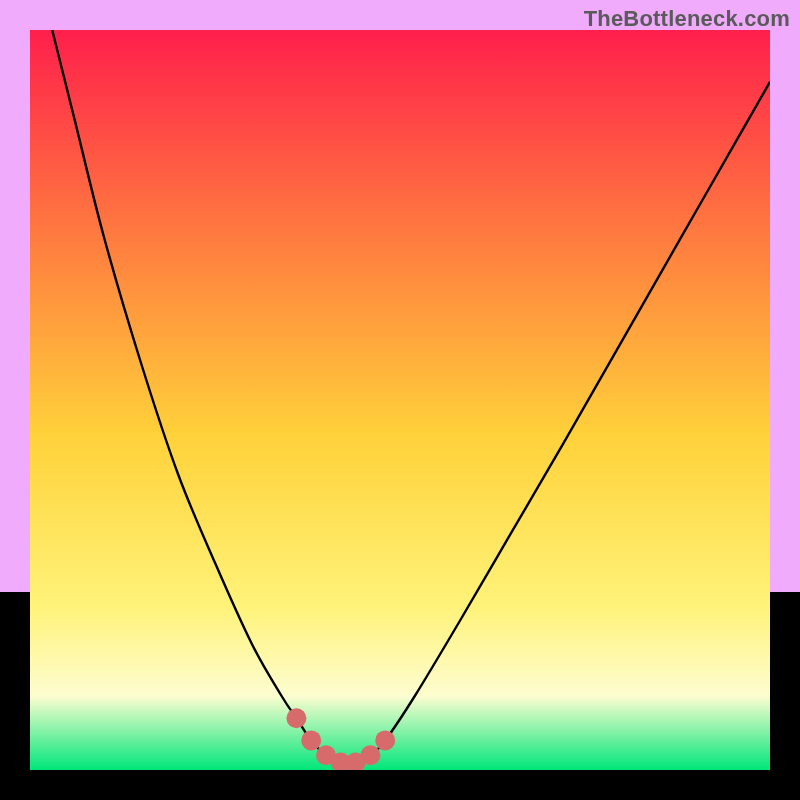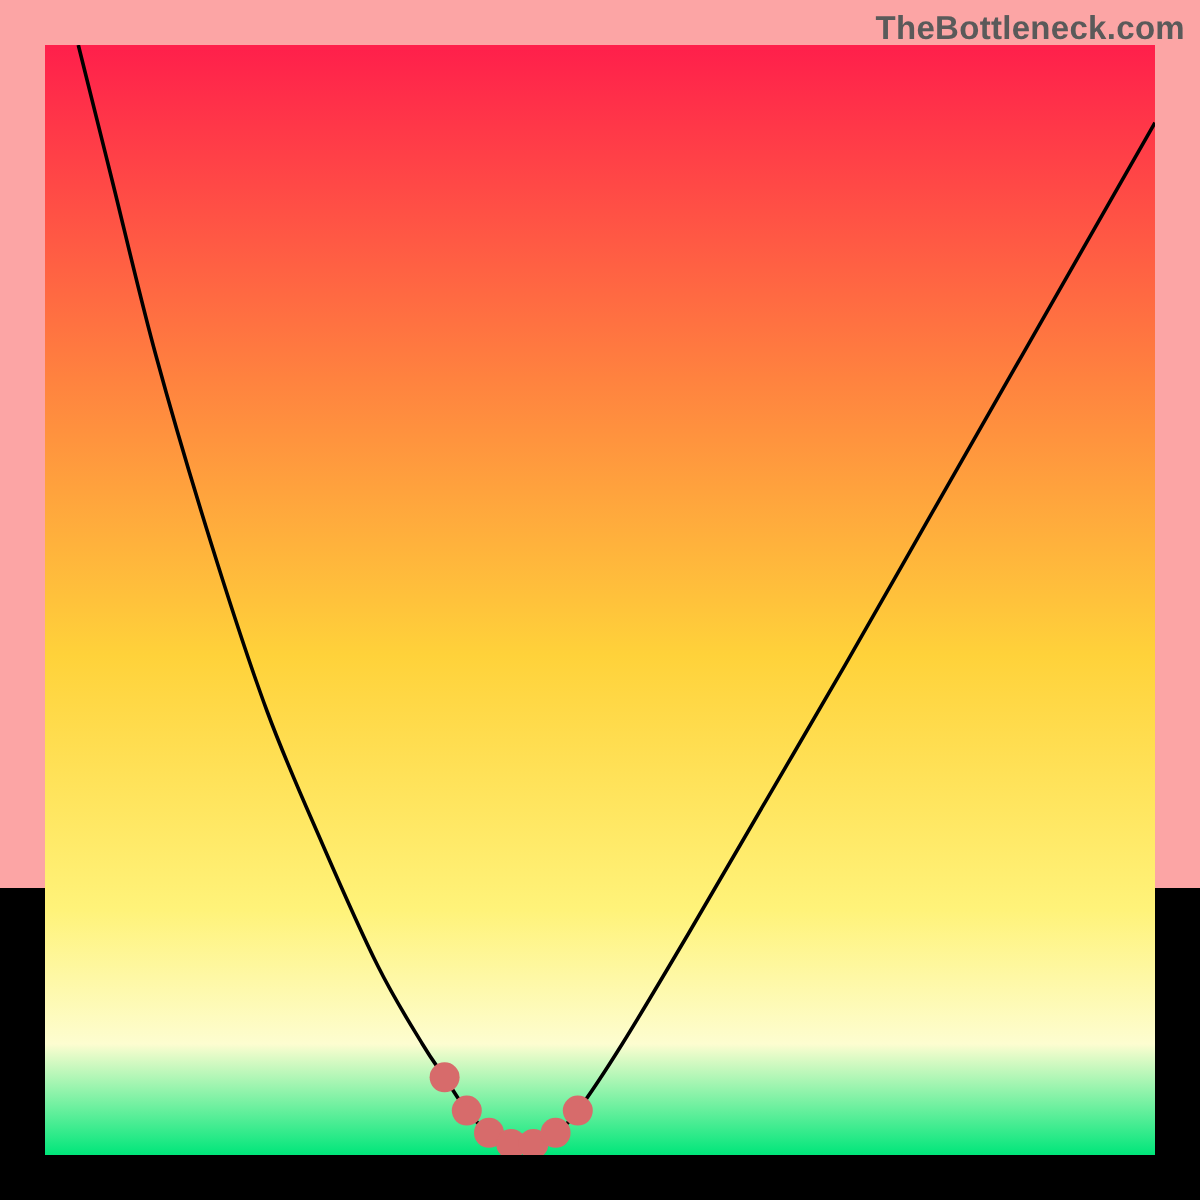--- a/index.html
+++ b/index.html
@@ -8,21 +8,21 @@
     width: 800px;
     height: 800px;
     background: #000;
     font-family: Arial, Helvetica, sans-serif;
     overflow: hidden;
   }
   .frame {
     position: relative;
     width: 800px;
     height: 592px;
-    background: #fca5a5;
+    background: #f0abfc;
   }
   .attribution {
     position: absolute;
     top: 6px;
     right: 10px;
     color: #5a5a5a;
     font-size: 22px;
     font-weight: 600;
     letter-spacing: 0.2px;
     z-index: 10;

